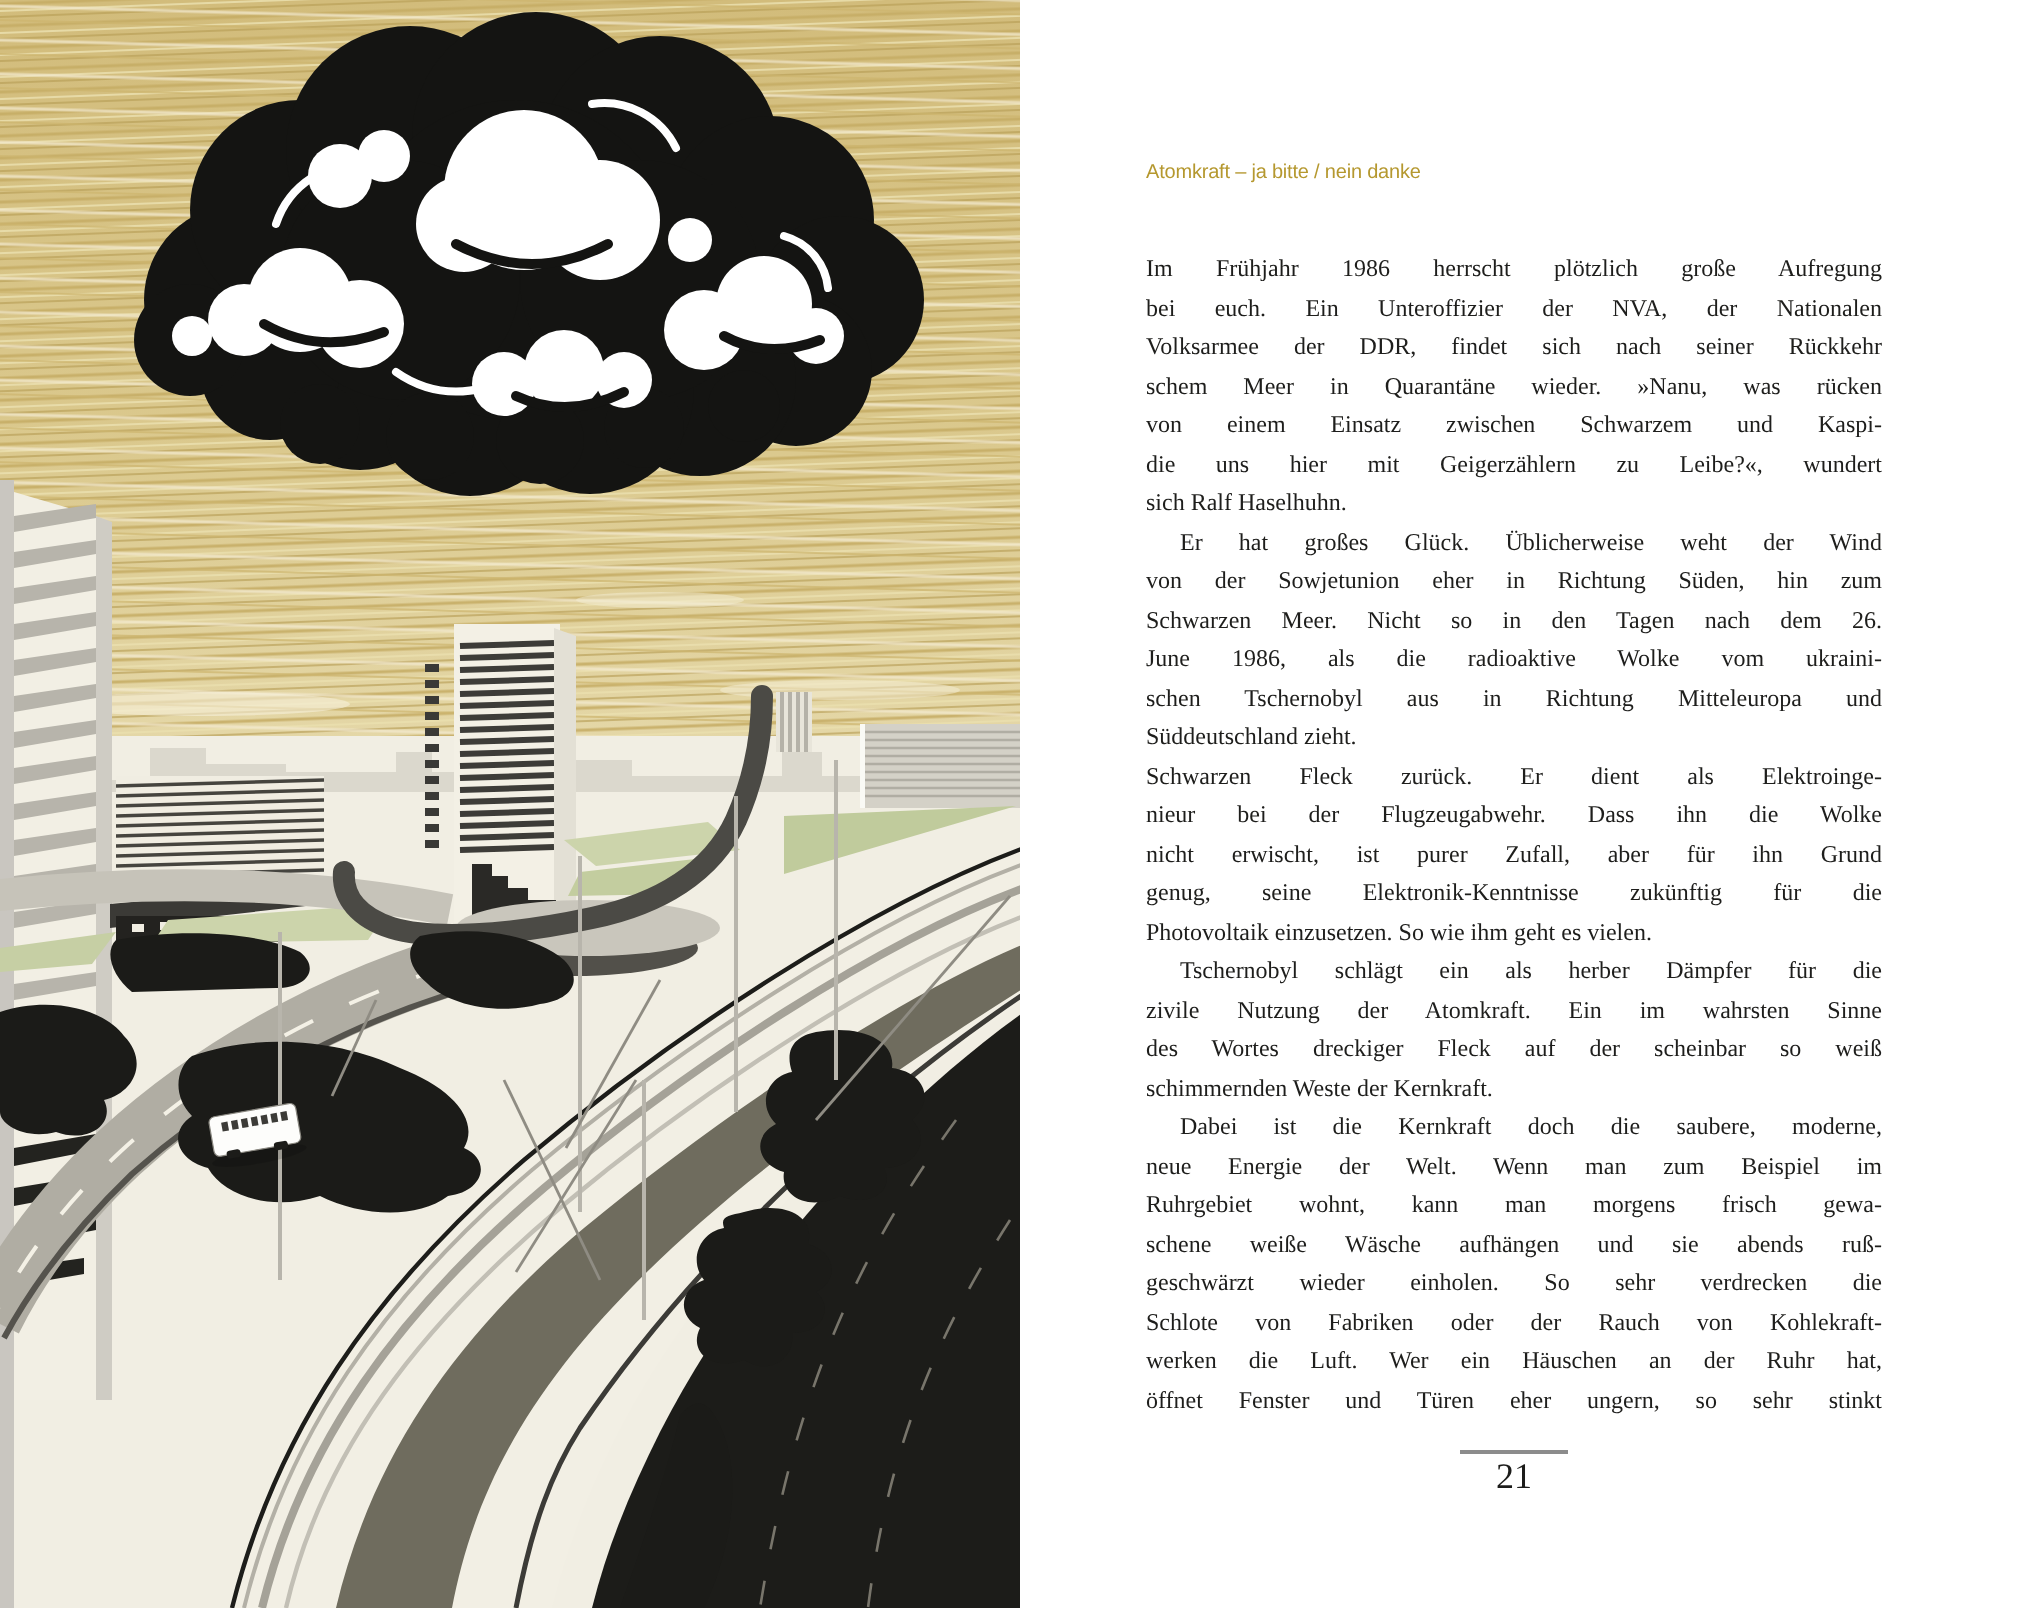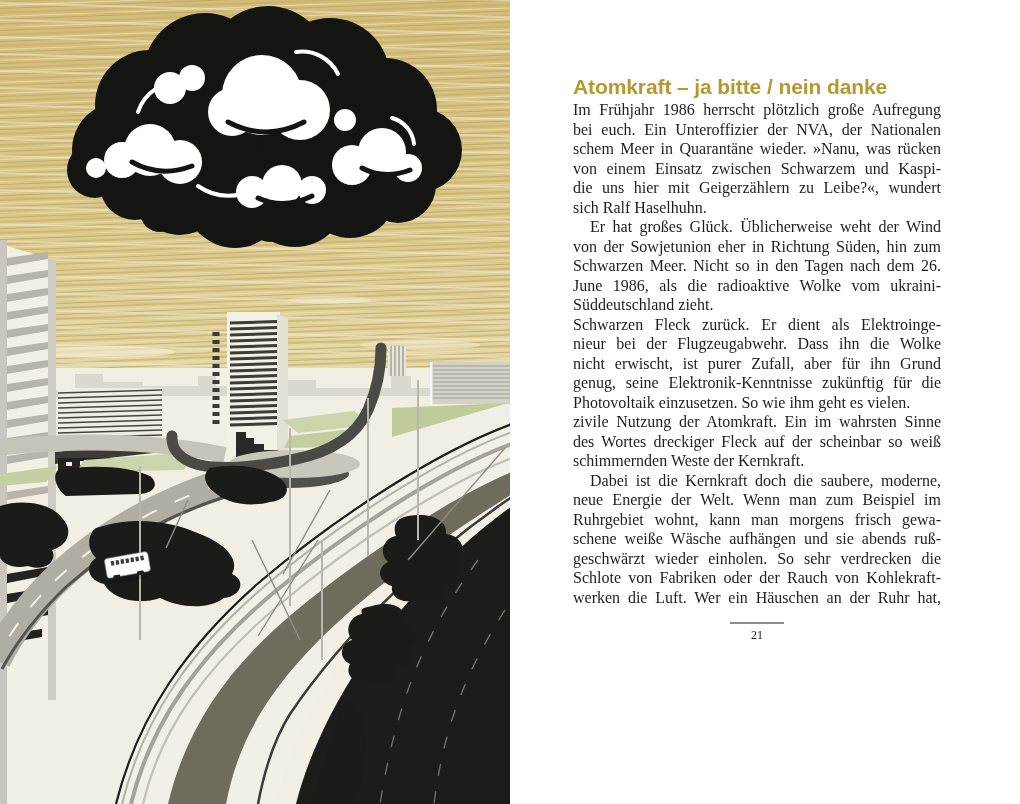--- a/index.html
+++ b/index.html
@@ -6,34 +6,34 @@
   body{
     width:1020px;height:804px;position:relative;background:#ffffff;
     font-family:"Liberation Serif",serif;overflow:hidden;
   }
   
   .illustration{position:absolute;left:0;top:0;width:510px;height:804px;overflow:hidden;}
   .illustration svg{display:block;}
   
   .textpage{position:absolute;left:573px;top:78px;width:368px;}
   .chapter-heading{
-    font-family:"Liberation Sans",sans-serif;font-weight:bold;
-    font-size:21px;letter-spacing:-0.1px;color:#b5982f;line-height:18px;
+    font-family:"Liberation Sans",sans-serif;font-weight:normal;
+    font-size:10px;letter-spacing:-0.1px;color:#b5982f;line-height:18px;
   }
-  .bodytext{margin-top:4px;color:#1e1e1c;font-size:16px;}
+  .bodytext{margin-top:29px;color:#1e1e1c;font-size:12px;}
   .para{margin:0;}
   .line{
     height:19.5px;line-height:19.5px;overflow:hidden;
     text-align:justify;text-align-last:justify;
   }
   .line.last{text-align-last:left;}
   .line.indent{text-indent:17px;}
   .footer{margin-top:15px;text-align:center;}
   .pagenum-rule{width:54px;height:2px;background:#8c8c8c;margin:0 auto;}
-  .pagenum{margin-top:2px;font-size:12px;color:#1c1c1a;line-height:18px;}
+  .pagenum{margin-top:2px;font-size:18px;color:#1c1c1a;line-height:18px;}
 </style>
 </head>
 <body>
 
 <div class="illustration">
 <svg width="510" height="804" viewBox="0 0 510 804" xmlns="http://www.w3.org/2000/svg">
   <defs>
     <linearGradient id="skyg" x1="0" y1="0" x2="0" y2="1">
       <stop offset="0" stop-color="#d2bc7b"></stop>
       <stop offset="0.55" stop-color="#dbc98e"></stop>
@@ -307,52 +307,56 @@
 </svg>
 </div>
 
 <div class="textpage">
   <div class="chapter-heading" style="color: rgb(181, 152, 47);">Atomkraft – ja bitte / nein danke</div>
 
   <div class="bodytext">
       <div class="para">
         <div class="line">Im Frühjahr 1986 herrscht plötzlich große Aufregung</div>
         <div class="line">bei euch. Ein Unteroffizier der NVA, der Nationalen</div>
+        <div class="line">Volksarmee der DDR, findet sich nach seiner Rückkehr</div>
         <div class="line">schem Meer in Quarantäne wieder. »Nanu, was rücken</div>
         <div class="line">von einem Einsatz zwischen Schwarzem und Kaspi-</div>
         <div class="line">die uns hier mit Geigerzählern zu Leibe?«, wundert</div>
         <div class="line last">sich Ralf Haselhuhn.</div>
       </div>
       <div class="para">
         <div class="line indent">Er hat großes Glück. Üblicherweise weht der Wind</div>
         <div class="line">von der Sowjetunion eher in Richtung Süden, hin zum</div>
         <div class="line">Schwarzen Meer. Nicht so in den Tagen nach dem 26.</div>
         <div class="line">June 1986, als die radioaktive Wolke vom ukraini-</div>
+        <div class="line">schen Tschernobyl aus in Richtung Mitteleuropa und</div>
         <div class="line last">Süddeutschland zieht.</div>
       </div>
       <div class="para">
         <div class="line">Schwarzen Fleck zurück. Er dient als Elektroinge-</div>
         <div class="line">nieur bei der Flugzeugabwehr. Dass ihn die Wolke</div>
         <div class="line">nicht erwischt, ist purer Zufall, aber für ihn Grund</div>
         <div class="line">genug, seine Elektronik-Kenntnisse zukünftig für die</div>
         <div class="line last">Photovoltaik einzusetzen. So wie ihm geht es vielen.</div>
       </div>
       <div class="para">
+        <div class="line indent">Tschernobyl schlägt ein als herber Dämpfer für die</div>
         <div class="line">zivile Nutzung der Atomkraft. Ein im wahrsten Sinne</div>
         <div class="line">des Wortes dreckiger Fleck auf der scheinbar so weiß</div>
         <div class="line last">schimmernden Weste der Kernkraft.</div>
       </div>
       <div class="para">
         <div class="line indent">Dabei ist die Kernkraft doch die saubere, moderne,</div>
         <div class="line">neue Energie der Welt. Wenn man zum Beispiel im</div>
         <div class="line">Ruhrgebiet wohnt, kann man morgens frisch gewa-</div>
         <div class="line">schene weiße Wäsche aufhängen und sie abends ruß-</div>
         <div class="line">geschwärzt wieder einholen. So sehr verdrecken die</div>
         <div class="line">Schlote von Fabriken oder der Rauch von Kohlekraft-</div>
         <div class="line">werken die Luft. Wer ein Häuschen an der Ruhr hat,</div>
+        <div class="line">öffnet Fenster und Türen eher ungern, so sehr stinkt</div>
       </div>
     </div>
 
   <div class="footer">
     <div class="pagenum-rule"></div>
     <div class="pagenum">21</div>
   </div>
 </div>
 
 </body></html>

